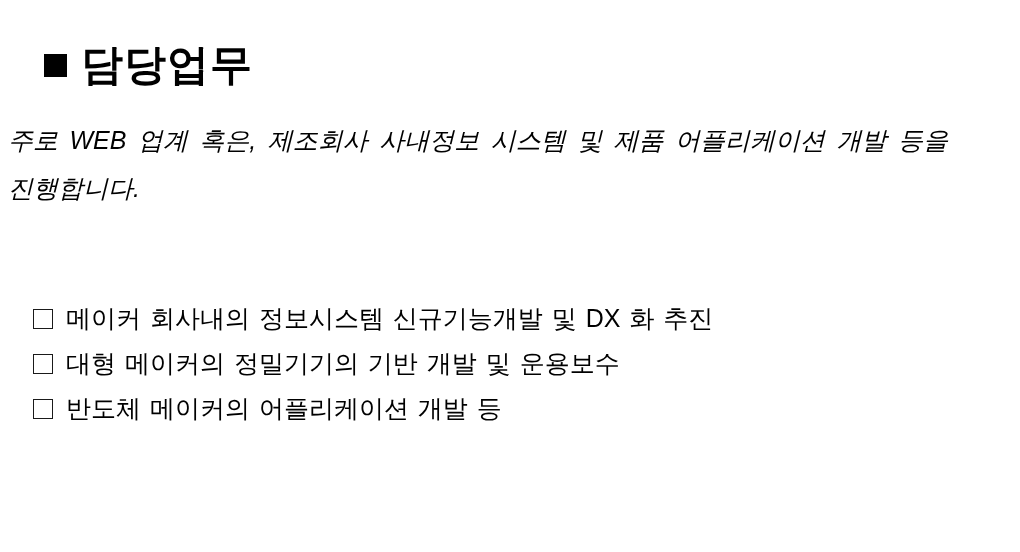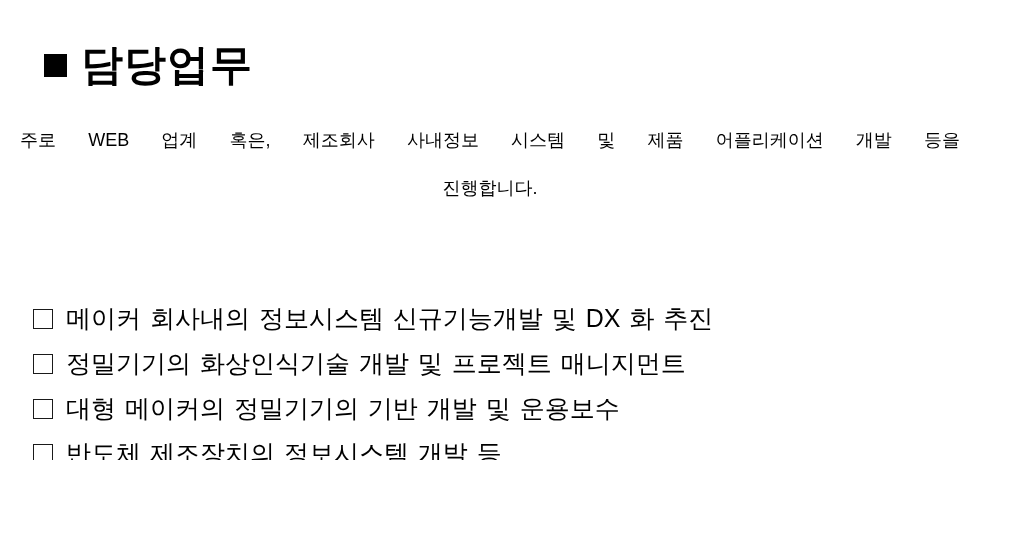--- a/index.html
+++ b/index.html
@@ -33,32 +33,33 @@
     display: inline-block;
     width: 23px;
     height: 23px;
     background: #000000;
     margin-right: 14px;
     flex: none;
   }
   
   .intro {
     position: absolute;
-    left: 20px;
+    left: 8px;
     top: 116px;
     width: 940px;
-    font-size: 18px;
+    font-size: 25px;
     line-height: 48px;
+    font-style: italic;
   }
   .intro-line1 {
     text-align: justify;
     text-align-last: justify;
   }
   .intro-line2 {
-    text-align: center;
+    text-align: left;
   }
   
   .section-label {
     position: absolute;
     left: 22px;
     top: 249px;
     font-size: 25px;
     line-height: 36px;
     word-spacing: 2px;
   }
@@ -104,25 +105,21 @@
   </div>
 
 
   <div class="examples-list">
     <div class="list-item">
       <span class="checkbox"></span>
       <span>메이커 회사내의 정보시스템 신규기능개발 및 DX 화 추진</span>
     </div>
     <div class="list-item">
       <span class="checkbox"></span>
-      <span>정밀기기의 화상인식기술 개발 및 프로젝트 매니지먼트</span>
-    </div>
-    <div class="list-item">
-      <span class="checkbox"></span>
       <span>대형 메이커의 정밀기기의 기반 개발 및 운용보수</span>
     </div>
     <div class="list-item">
       <span class="checkbox"></span>
-      <span>반도체 제조장치의 정보시스템 개발 등</span>
+      <span>반도체 메이커의 어플리케이션 개발 등</span>
     </div>
   </div>
 
 </div>
 
 </body></html>

